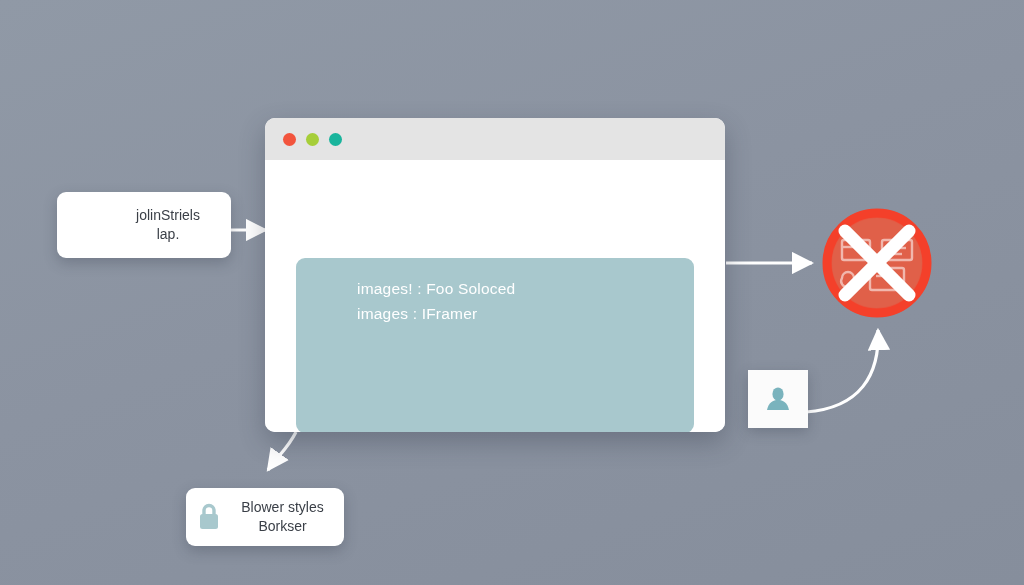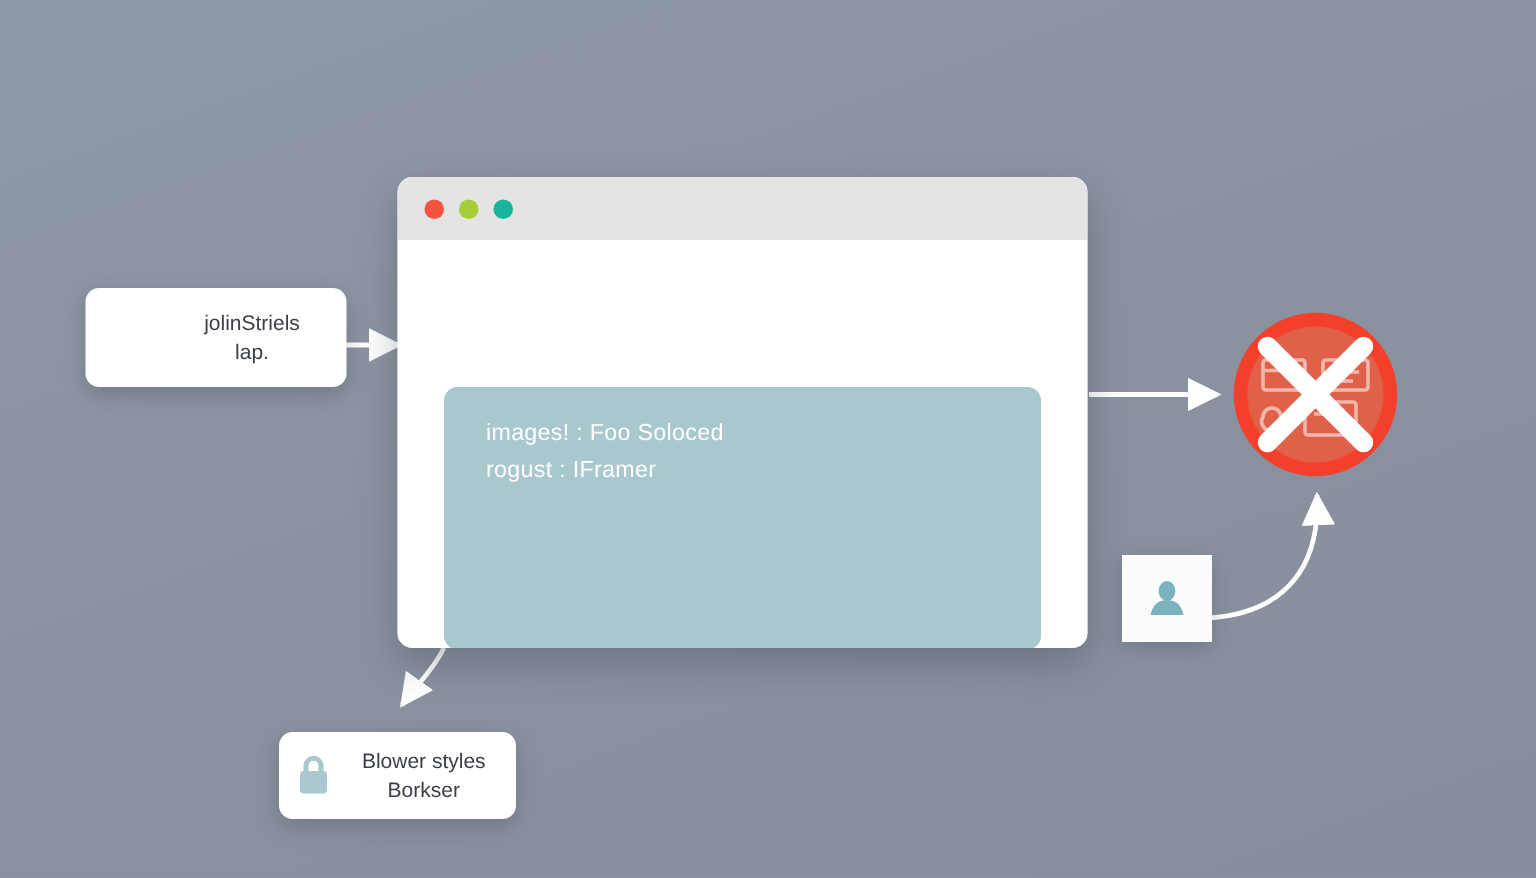--- a/index.html
+++ b/index.html
@@ -73,21 +73,21 @@
   }
   .code-line {
     color: #ffffff;
     font-size: 15.5px;
     line-height: 25px;
     padding-left: 46px;
     letter-spacing: 0.2px;
     white-space: pre;
   }
   .code-line.indent { padding-left: 46px; }
-  .code-line.flush  { padding-left: 28px; }
+  .code-line.flush  { padding-left: 61px; }
 
   
   .callout {
     position: absolute;
     background: #ffffff;
     border-radius: 9px;
     box-shadow: 0 5px 14px rgba(40,48,62,0.26);
     color: #3a3f47;
     display: flex;
     align-items: center;
@@ -176,21 +176,21 @@
 
   <div class="browser-window">
     <div class="title-bar">
       <span class="dot dot-close"></span>
       <span class="dot dot-min"></span>
       <span class="dot dot-max"></span>
     </div>
     <div class="viewport">
       <div class="code-block">
         <div class="code-line flush">images! : Foo Soloced</div>
-        <div class="code-line flush">rogust : IFramer</div>
+        <div class="code-line flush">images : IFramer</div>
       </div>
     </div>
   </div>
 
   <div class="callout callout-left">
     <div>
       <div>jolinStriels</div>
       <div>lap.</div>
     </div>
   </div>

